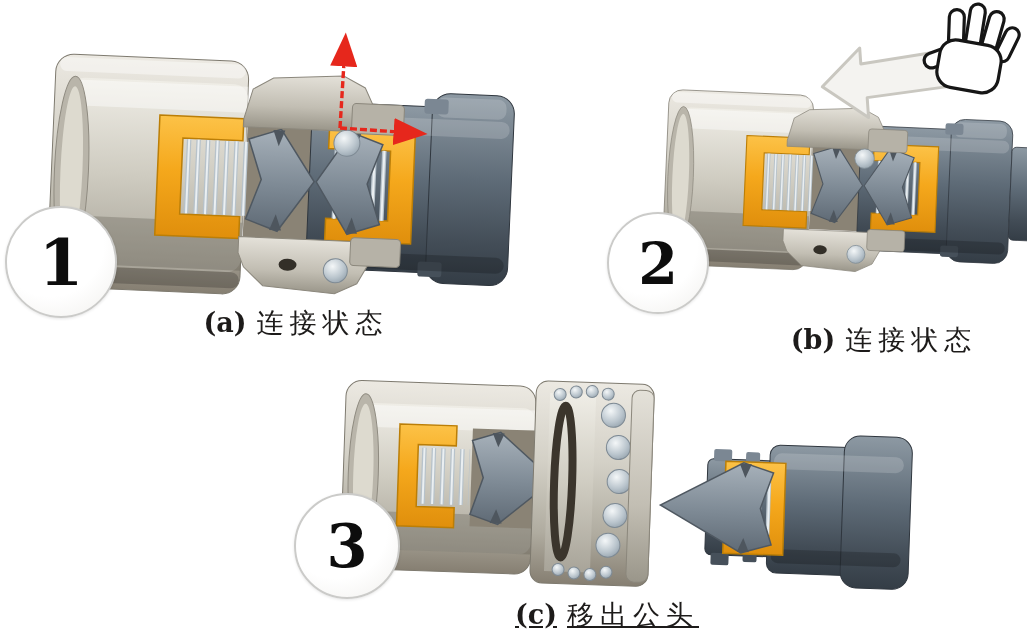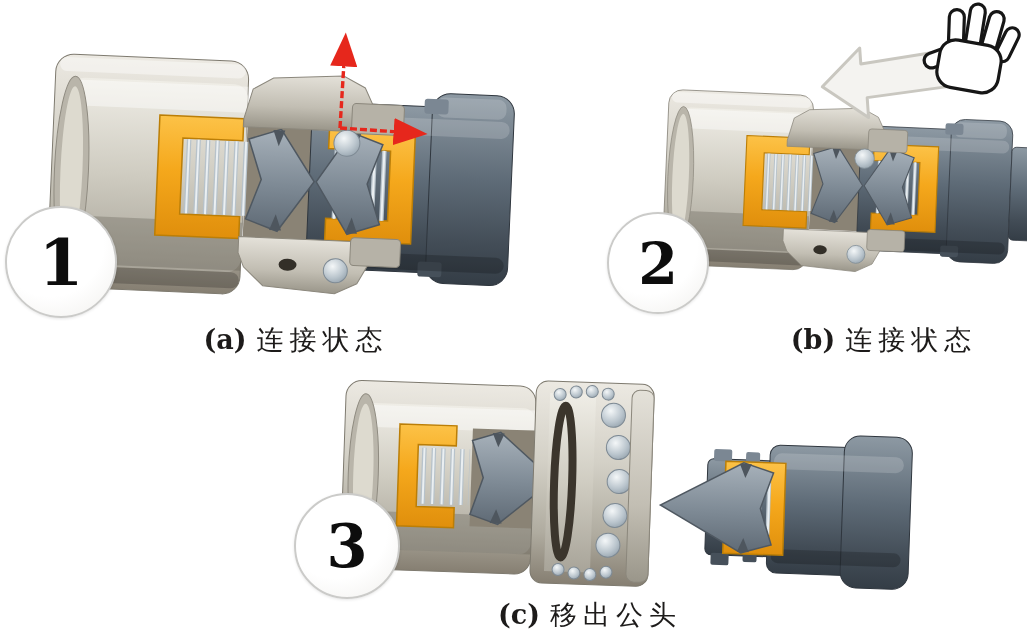--- a/index.html
+++ b/index.html
@@ -36,23 +36,23 @@
   .cap-text{letter-spacing:6px;}
   .step-circle{position:absolute;border-radius:50%;
       background:radial-gradient(circle at 40% 32%,#ffffff 55%,#f0efec 100%);
       border:2px solid var(--circle-border,#cbcbc9);
       display:flex;align-items:center;justify-content:center;
       font-family:"DejaVu Serif",serif;font-weight:bold;color:#0d0d0d;
       box-shadow:0 1px 3px rgba(0,0,0,.10);}
   #circle-1{left:5px;top:206px;width:108px;height:108px;font-size:64px;}
   #circle-2{left:607px;top:212px;width:98px;height:98px;font-size:57px;}
   #circle-3{left:294px;top:493px;width:102px;height:102px;font-size:59px;}
-  #caption-a{left:126px;top:323px;width:340px;text-align:center;}
+  #caption-a{left:126px;top:306px;width:340px;text-align:center;}
   #caption-b{left:714px;top:323px;width:340px;}
-  #caption-c{left:420px;top:598px;width:340px;}
+  #caption-c{left:437px;top:598px;width:340px;text-decoration:underline;}
 </style>
 </head>
 <body>
 
 <div class="stage">
 
   <svg class="diagram-svg" width="1027" height="639" viewBox="0 0 1027 639">
     <defs>
       <linearGradient id="gLight" x1="0" y1="0" x2="0" y2="1">
         <stop offset="0" stop-color="#ece9e2"></stop>

